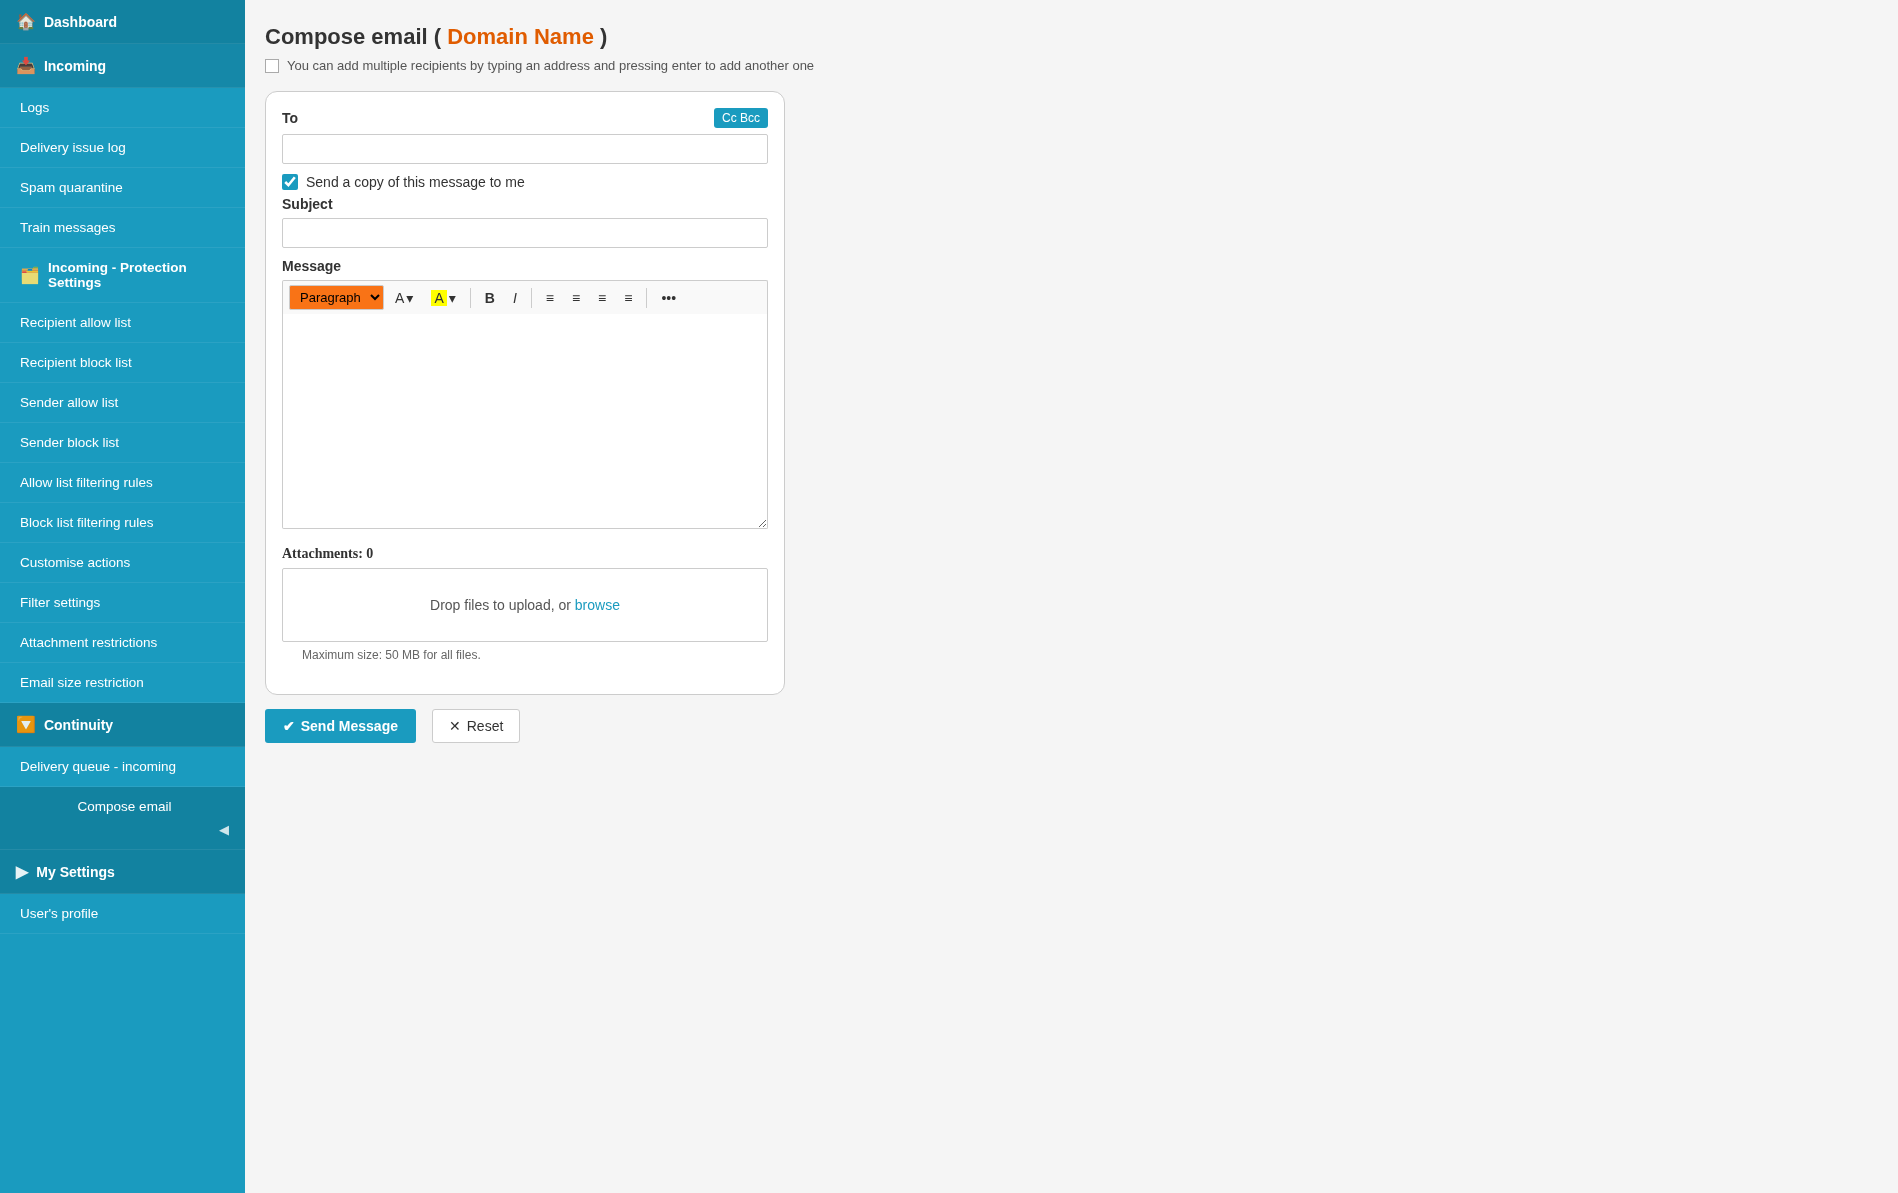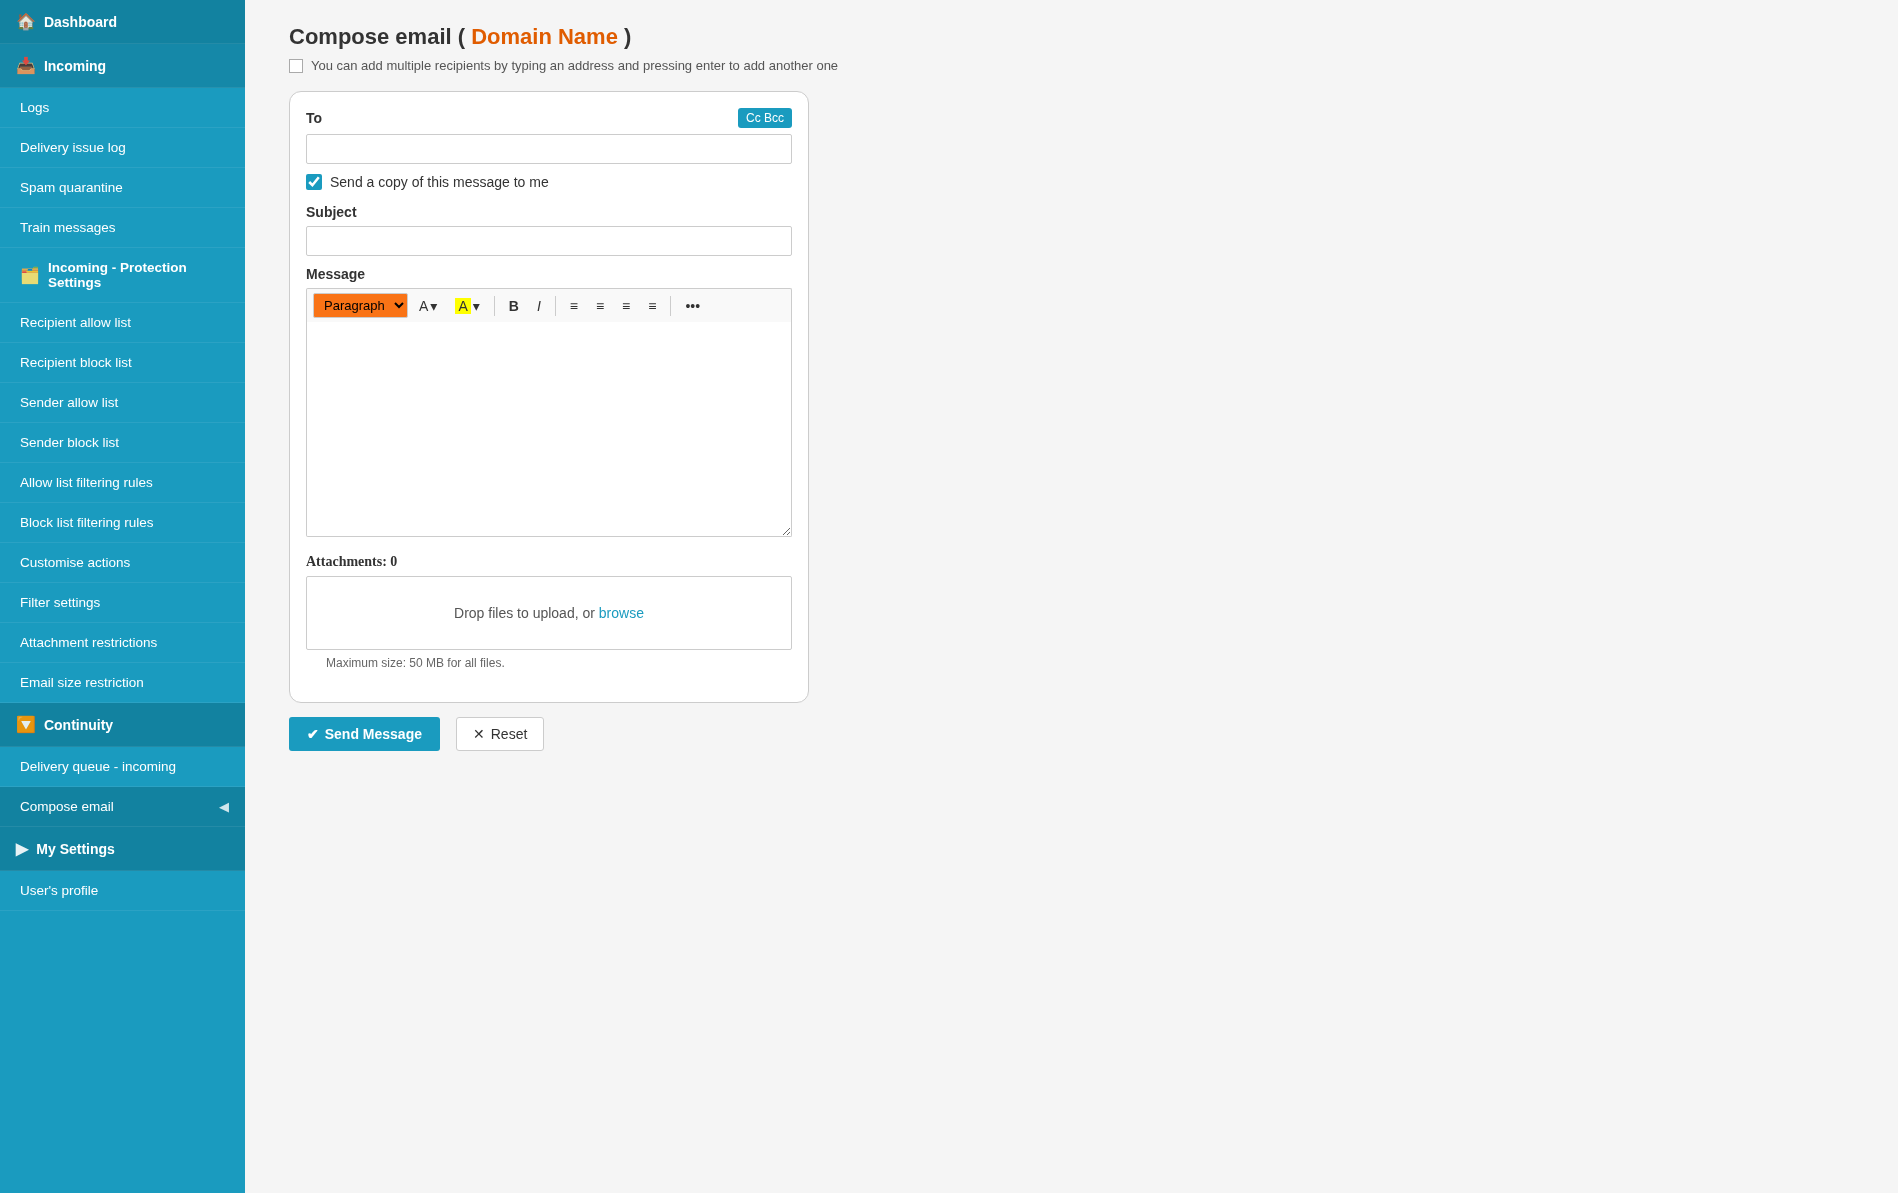--- a/index.html
+++ b/index.html
@@ -22,29 +22,29 @@
       align-items: center;
       gap: 8px;
       font-size: 14px;
       color: #fff;
       border-bottom: 1px solid rgba(255,255,255,0.08);
       transition: background 0.15s;
     }
     .sidebar-item.active { background: #1588a8; }
     .sidebar-item.section-header { background: #1282a0; font-weight: bold; }
     .sidebar-item.sub { padding-left: 20px; background: #1a9bbf; font-size: 13.5px; }
-    .sidebar-item.sub.active { background: #1282a0; }
+    .sidebar-item.sub.active { background: #1282a0; flex-direction: column; }
     .sidebar-item.highlight { background: #1588a8; font-weight: bold; }
 
     .sidebar-icon { font-size: 16px; opacity: 0.9; }
 
     
     .main {
       flex: 1;
-      padding: 24px 44px;
+      padding: 24px 20px;
       background: #f5f5f5;
     }
 
     .page-title {
       font-size: 22px;
       font-weight: bold;
       color: #333;
       margin-bottom: 8px;
     }
     .page-title span.domain {
@@ -101,21 +101,21 @@
       border-radius: 2px;
       padding: 6px 8px;
       font-size: 14px;
       margin-bottom: 10px;
     }
 
     .copy-to-me {
       display: flex;
       align-items: center;
       gap: 8px;
-      margin-bottom: 14px;
+      margin-bottom: 6px;
       font-size: 14px;
       color: #333;
     }
     .copy-checkbox {
       width: 16px; height: 16px;
       accent-color: #1a9bbf;
     }
 
     
     .message-toolbar {

